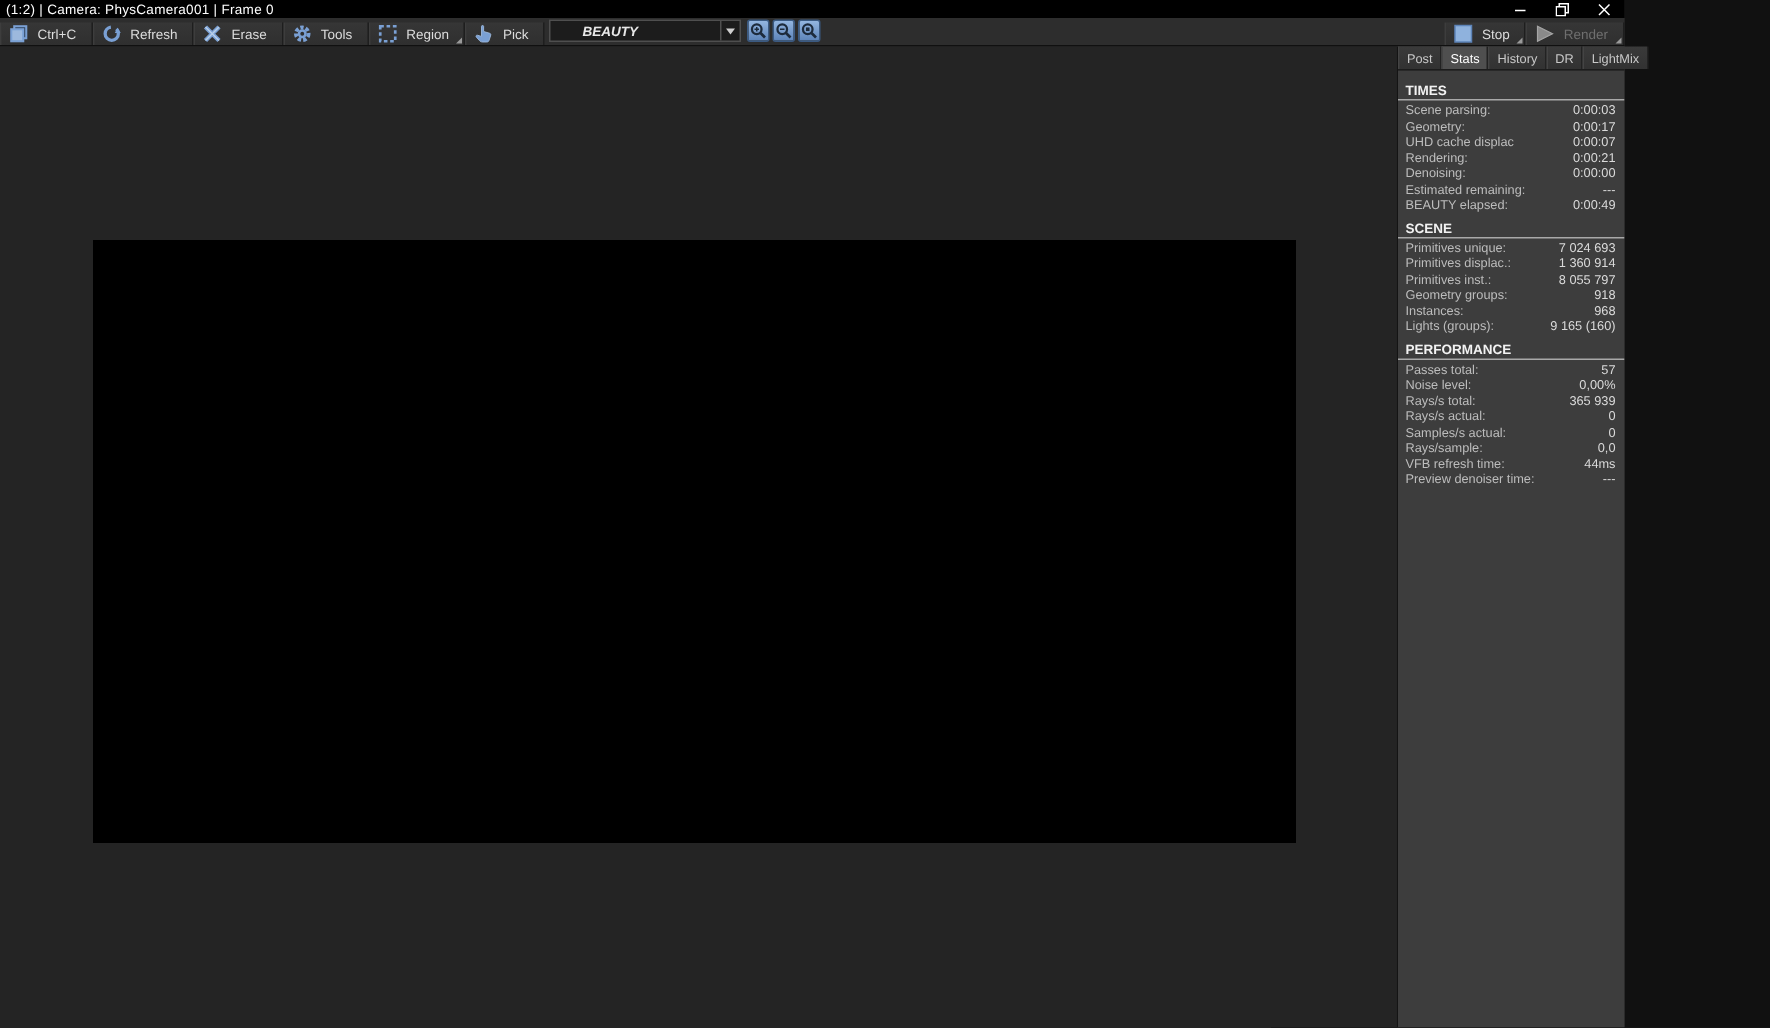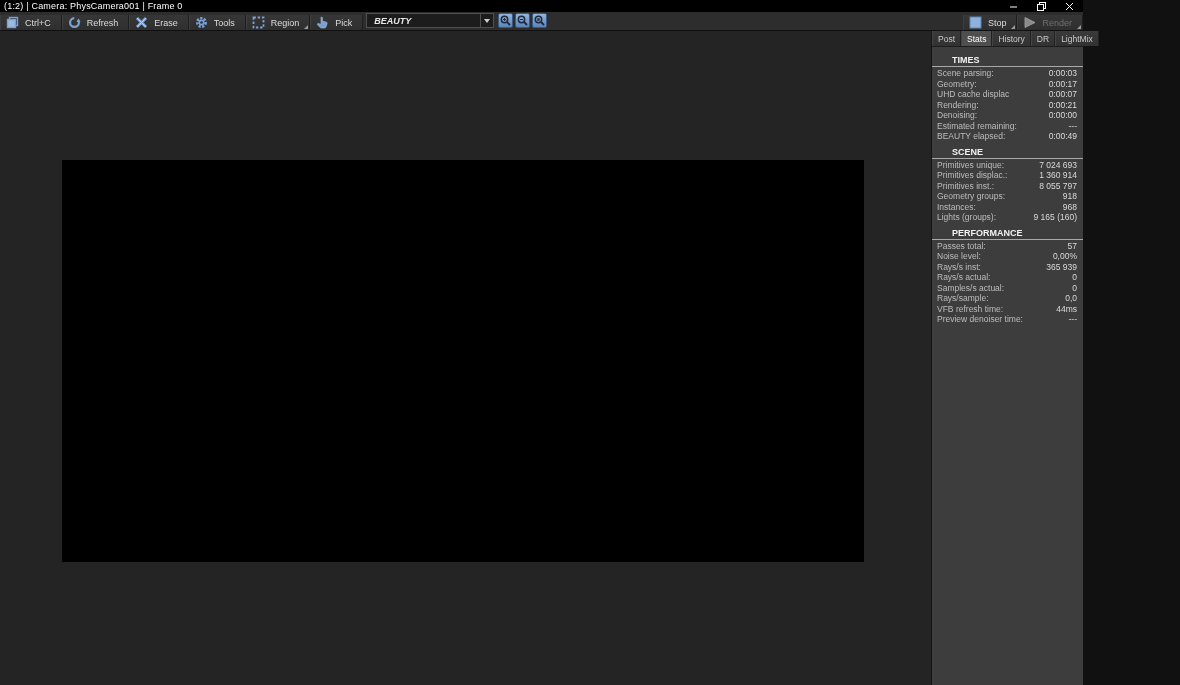--- a/index.html
+++ b/index.html
@@ -17,41 +17,41 @@
   
   .toolbar { height:19px; background:#2d2d2d; border-bottom:1px solid #101010; display:flex; align-items:flex-end; flex:0 0 auto; }
   .tb-btn { position:relative; display:flex; align-items:center; gap:5px; padding:0 10px 0 4px;
             background:linear-gradient(#363636,#2f2f2f); border-right:1px solid #1e1e1e; border-left:1px solid #3d3d3d;
             color:#dcdcdc; font-size:9px; cursor:default; }
   .tb-btn .ico { width:15px; height:15px; display:flex; align-items:center; justify-content:center; }
   .corner { position:absolute; right:1px; bottom:1px; width:0; height:0;
             border-left:4px solid transparent; border-bottom:4px solid #9a9a9a; }
   .combo { display:flex; align-items:center; width:128px; height:15px; margin:2px 3px; background:#1c1c1c;
            border:1px solid #4f4f4f; color:#e8e8e8; }
-  .combo .combo-text { flex:1; font-size:9px; font-style:italic; font-weight:bold; padding-left:7px; white-space:nowrap; overflow:hidden; }
+  .combo .combo-text { flex:1; font-size:9px; font-style:italic; font-weight:bold; padding-left:21px; white-space:nowrap; overflow:hidden; }
   .combo .combo-arrow { width:13px; height:100%; border-left:1px solid #4f4f4f; display:flex; align-items:center; justify-content:center; }
   .arrow-down { width:0; height:0; border-left:3px solid transparent; border-right:3px solid transparent; border-top:4px solid #cfcfcf; }
   .zoom-btn { width:15px; height:15px; margin:2px 1px; border:1px solid #3b5a82; border-radius:2px;
               background:linear-gradient(#93b5e0,#5d84b9); display:flex; align-items:center; justify-content:center; }
   .tb-right { margin-left:auto; display:flex; align-items:stretch; }
   .tb-btn.disabled { color:#6f6f6f; }
 
   
   .main { flex:1; display:flex; min-height:0; }
   .canvas { flex:1; position:relative; background:#242424; }
   .render-image { position:absolute; left:62px; top:129px; width:802px; height:402px; background:#000; }
 
   
   .panel { width:152px; flex:0 0 auto; background:#3d3d3d; border-left:1px solid #141414; display:flex; flex-direction:column; }
   .tabrow { display:flex; height:16px; background:#2c2c2c; border-bottom:1px solid #1c1c1c; flex:0 0 auto; }
   .tab { display:flex; align-items:center; justify-content:center; padding:0 5px; font-size:8.5px; color:#c9c9c9;
          background:linear-gradient(#3a3a3a,#323232); border-right:1px solid #222; border-left:1px solid #444; white-space:nowrap; }
   .tab.sel { background:#4f4f4f; color:#fff; }
   .sections { padding-top:3px; overflow:hidden; }
-  .section-title { font-size:9px; font-weight:bold; color:#f2f2f2; padding:2px 6px 1px 20px;
+  .section-title { font-size:9px; font-weight:bold; color:#f2f2f2; padding:2px 6px 1px 5px;
                    border-bottom:1px solid #a9a9a9; margin:3px 0 1px 0; }
   .stat-row { height:10.5px; display:flex; justify-content:space-between; align-items:center; padding:0 6px 0 5px; }
   .stat-label { font-size:8.5px; color:#bdbdbd; white-space:nowrap; }
   .stat-value { font-size:8.5px; color:#dadada; white-space:nowrap; }
 </style>
 </head>
 <body>
 
 <div class="window">
 
@@ -274,21 +274,21 @@
           <div class="rows">
               <div class="stat-row">
                 <span class="stat-label">Passes total:</span>
                 <span class="stat-value">57</span>
               </div>
               <div class="stat-row">
                 <span class="stat-label">Noise level:</span>
                 <span class="stat-value">0,00%</span>
               </div>
               <div class="stat-row">
-                <span class="stat-label">Rays/s inst:</span>
+                <span class="stat-label">Rays/s total:</span>
                 <span class="stat-value">365 939</span>
               </div>
               <div class="stat-row">
                 <span class="stat-label">Rays/s actual:</span>
                 <span class="stat-value">0</span>
               </div>
               <div class="stat-row">
                 <span class="stat-label">Samples/s actual:</span>
                 <span class="stat-value">0</span>
               </div>

